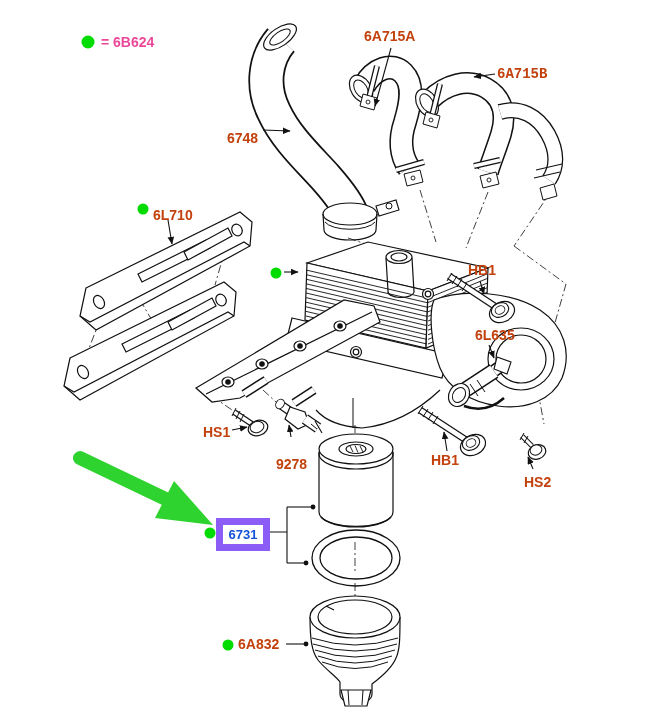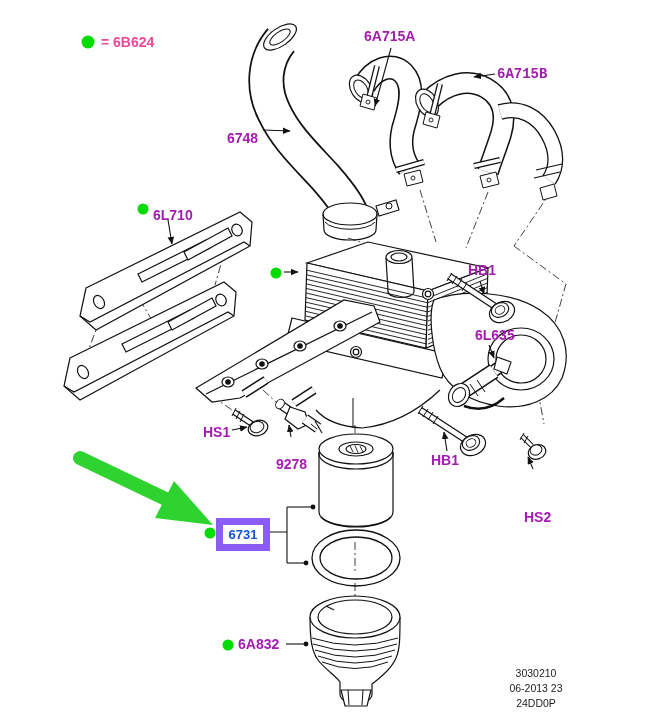--- a/index.html
+++ b/index.html
@@ -1,19 +1,19 @@
 <!DOCTYPE html>
 <html><head>
 <meta charset="utf-8">
 <style>
   html,body{margin:0;padding:0;background:#ffffff;}
   #stage{position:relative;width:654px;height:718px;background:#ffffff;overflow:hidden;
          font-family:"Liberation Sans", sans-serif;}
   #artwork{position:absolute;left:0;top:0;}
-  .part-label{position:absolute;color:#a21caf;font-weight:bold;font-size:14px;
+  .part-label{position:absolute;color:#c2410c;font-weight:bold;font-size:14px;
               line-height:14px;white-space:nowrap;letter-spacing:0;}
   .legend-label{position:absolute;color:#ec4899;font-weight:bold;font-size:14px;white-space:nowrap;}
   .highlight-box{position:absolute;left:216px;top:518px;width:40px;height:19px;
                  border:7px solid #8b5cf6;background:#ffffff;color:#1353D8;
                  font-weight:bold;font-size:13px;text-align:center;line-height:19px;}
   .footer-code{position:absolute;left:466px;top:666px;width:140px;text-align:center;
                color:#1d1d1d;font-size:10.5px;line-height:15px;font-family:"Liberation Sans",sans-serif;}
 </style>
 </head>
 <body>
@@ -296,25 +296,20 @@
   <div class="part-label" style="left:468px;top:263px;">HB1</div>
 
   <div class="part-label" style="left:475px;top:328px;">6L635</div>
 
   <div class="part-label" style="left:203px;top:425px;">HS1</div>
 
   <div class="part-label" style="left:276px;top:457px;">9278</div>
 
   <div class="part-label" style="left:431px;top:453px;">HB1</div>
 
-  <div class="part-label" style="left:524px;top:475px;margin-top:35px;">HS2</div>
+  <div class="part-label" style="left:524px;top:475px;">HS2</div>
 
   <div class="highlight-box">6731</div>
 
   <div class="part-label" style="left:238px;top:637px;">6A832</div>
 
-  <div class="footer-code">
-    <div>3030210</div>
-    <div>06-2013 23</div>
-    <div>24DD0P</div>
-  </div>
 
 </div>
 
 </body></html>

